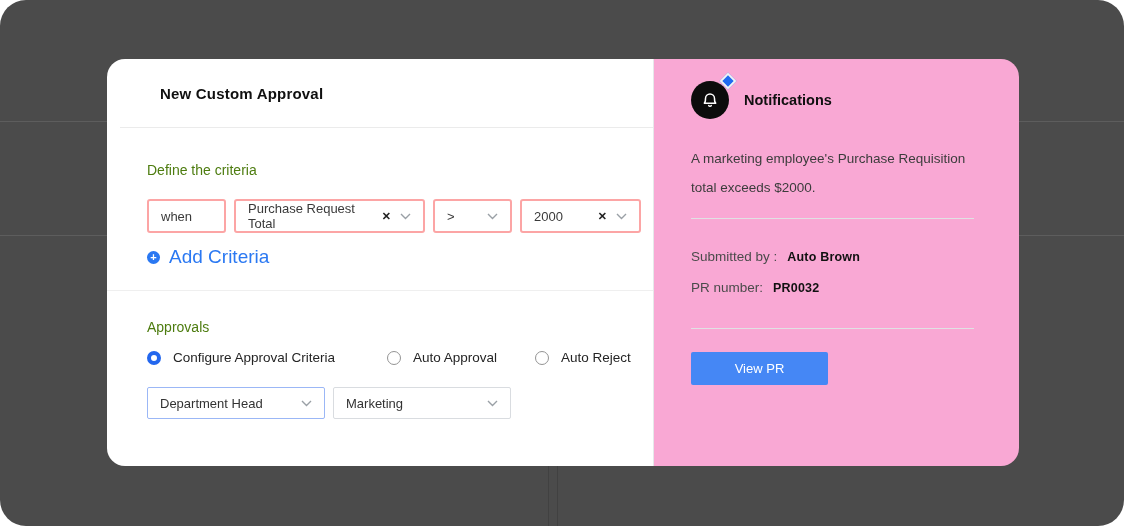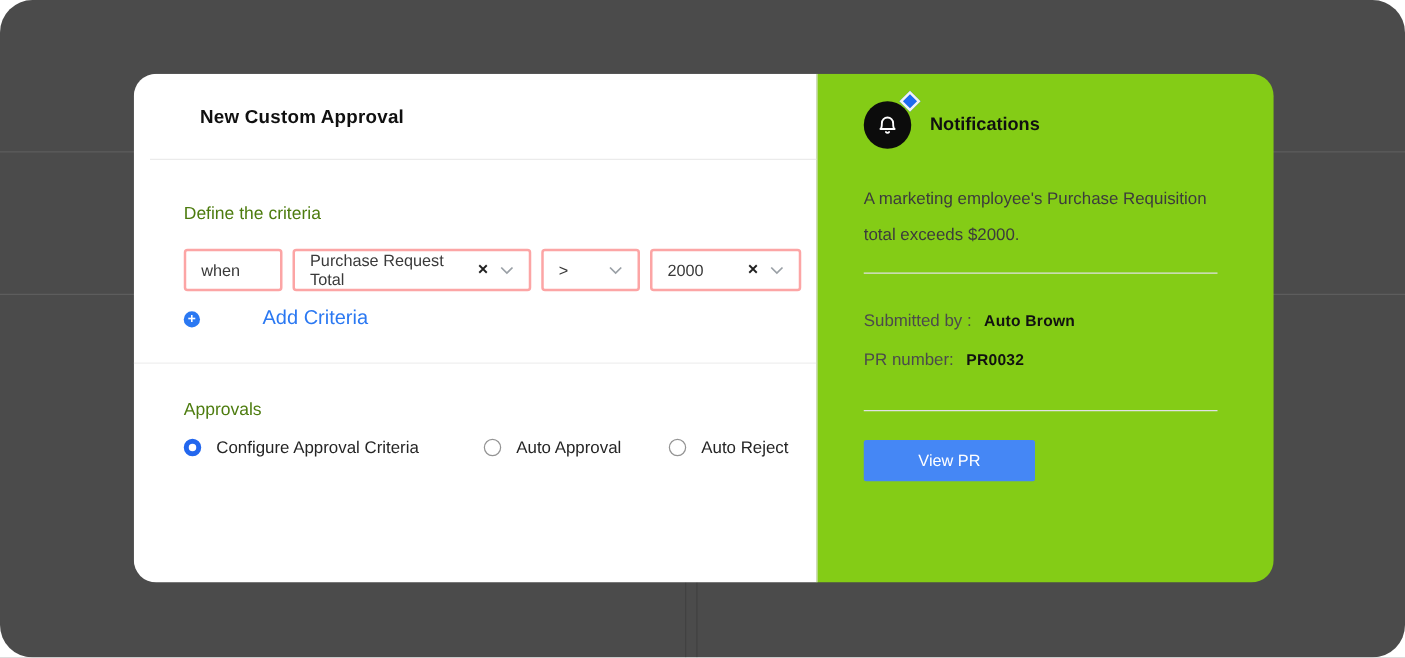--- a/index.html
+++ b/index.html
@@ -11,42 +11,42 @@
   .bg-hline { position:absolute; left:0; right:0; height:1px; background:#5d5d5d; }
   .hline-1 { top:121px; }
   .hline-2 { top:235px; }
   .bg-vline { position:absolute; top:235px; bottom:0; width:1px; background:#414141; }
   .vline-1 { left:548px; }
   .vline-2 { left:557px; }
 
   
   .modal { position:absolute; left:107px; top:59px; width:912px; height:407px; border-radius:18px; overflow:hidden; display:flex; }
   .modal-left { position:relative; width:546px; height:100%; background:#ffffff; }
-  .modal-right { position:relative; width:366px; height:100%; background:#84cc16; border-left:1px solid #e7e8ea; }
+  .modal-right { position:relative; width:366px; height:100%; background:#f9a8d4; border-left:1px solid #e7e8ea; }
 
   
   .modal-header { position:absolute; top:0; left:0; width:100%; height:69px; border-bottom:1px solid #ebebeb; display:flex; align-items:center; padding-left:40px;margin-left:13px; }
   .modal-title { font-size:15px; font-weight:700; color:#101010; letter-spacing:.2px; }
 
   .section-heading { position:absolute; left:40px; font-size:14px; font-weight:400; color:#4d7c0f; }
   .criteria-heading { top:103px; }
   .approvals-heading { top:260px; }
 
   .criteria-row { position:absolute; top:140px; left:40px; display:flex; gap:8px; }
   .field-box { height:34px; border:2px solid #fca5a5; border-radius:3px; background:#fff; display:flex; align-items:center; padding:0 12px; font-size:13px; color:#3a3a3a; }
   .when-box { width:79px; }
   .field-select { width:191px; }
   .op-select { width:79px; }
   .value-select { width:121px; }
   .x-icon { margin-left:auto; font-size:11px; font-weight:700; color:#1f1f1f; cursor:pointer; line-height:1; }
   .chev { margin-left:9px; flex:0 0 auto; }
 
   .add-criteria { position:absolute; top:187px; left:40px; display:flex; align-items:center; gap:9px; cursor:pointer; }
   .plus-icon { width:13px; height:13px; border-radius:50%; background:#2a78f2; color:#fff; font-size:11px; line-height:13px; text-align:center; font-weight:700; }
-  .add-criteria-label { font-size:16px; color:#2a78f2;margin-left:41px; }
+  .add-criteria-label { font-size:19px; color:#2a78f2; }
 
   .card-divider { position:absolute; top:231px; left:0; width:100%; height:1px; background:#efefef; }
 
   .radio-row { position:absolute; top:291px; left:40px; width:480px; height:16px; }
   .radio-option { position:absolute; display:flex; align-items:center; gap:12px; cursor:pointer; }
   .radio-option .dot { width:14px; height:14px; border-radius:50%; background:#fff; flex:0 0 auto; }
   .radio-option .dot.on  { border:4px solid #2367ee; }
   .radio-option .dot.off { border:1.5px solid #949494; }
   .radio-label { font-size:13.5px; color:#252525; white-space:nowrap; }
   .opt-1 { left:0; }
@@ -146,20 +146,34 @@
         <div class="radio-option opt-2">
           <span class="dot off"></span>
           <span class="radio-label">Auto Approval</span>
         </div>
         <div class="radio-option opt-3">
           <span class="dot off"></span>
           <span class="radio-label">Auto Reject</span>
         </div>
       </div>
 
+      <div class="dropdown-row">
+        <div class="dd dd-approver">
+          <span>Department Head</span>
+          <svg class="chev" width="11" height="7" viewBox="0 0 11 7">
+              <path d="M1 1l4.5 4.5L10 1" stroke="#9aa0a6" stroke-width="1.4" fill="none"></path>
+            </svg>
+        </div>
+        <div class="dd dd-department">
+          <span>Marketing</span>
+          <svg class="chev" width="11" height="7" viewBox="0 0 11 7">
+              <path d="M1 1l4.5 4.5L10 1" stroke="#9aa0a6" stroke-width="1.4" fill="none"></path>
+            </svg>
+        </div>
+      </div>
     </div>
 
     <div class="modal-right">
       <div class="notif-head">
         <div class="bell-wrap">
           <div class="bell-circle">
             <svg width="18" height="18" viewBox="0 0 24 24" fill="none" stroke="#ffffff" stroke-width="2" stroke-linecap="round" stroke-linejoin="round">
                 <path d="M18 10a6 6 0 0 0-12 0c0 5-1.6 6.2-1.6 6.2h15.2S18 15 18 10z"></path>
                 <path d="M10.3 19.4a2 2 0 0 0 3.4 0"></path>
               </svg>

